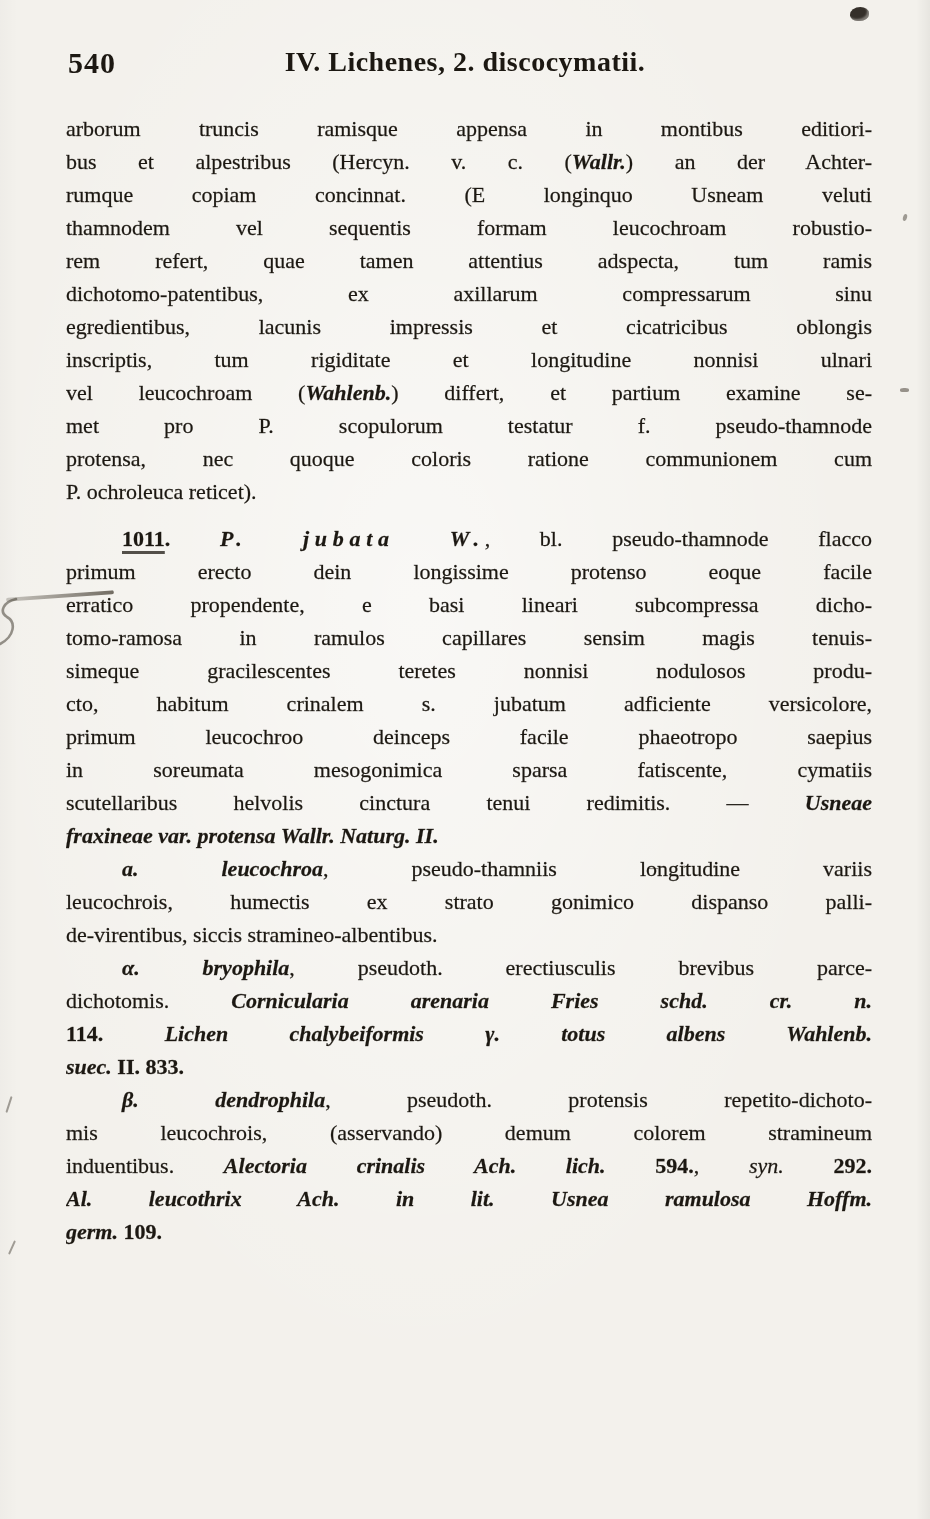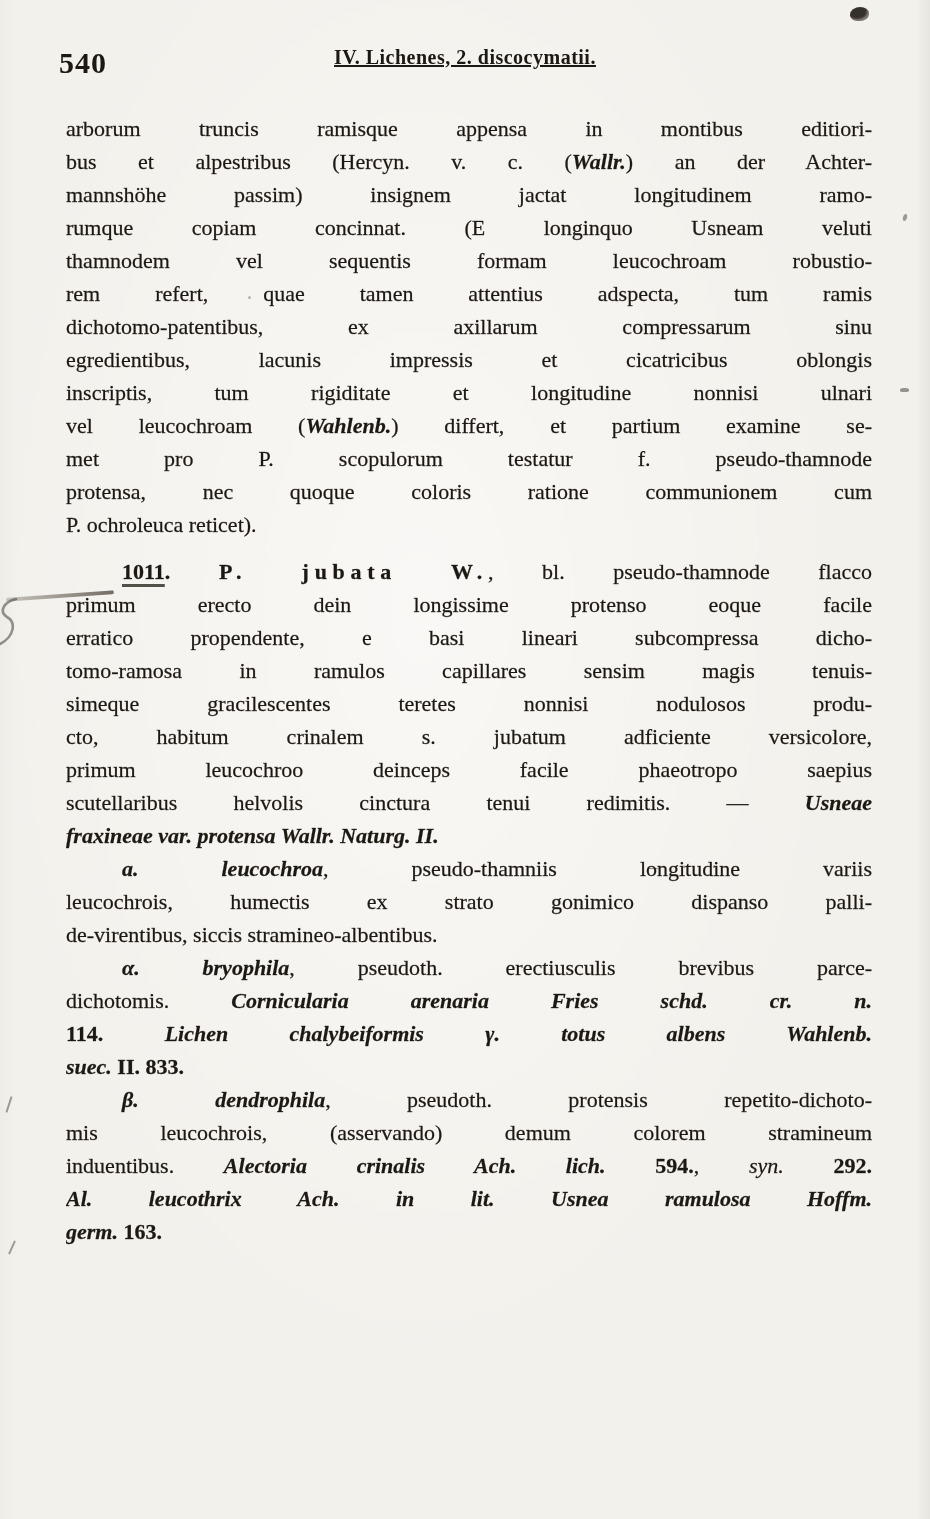--- a/index.html
+++ b/index.html
@@ -14,46 +14,46 @@
     color:#1c1812;
     overflow:hidden;
   }
   .page::after{
     content:"";position:absolute;top:0;right:0;width:14px;height:100%;
     background:linear-gradient(270deg, rgba(0,0,0,0.05), rgba(0,0,0,0));
     pointer-events:none;
   }
   .header{position:absolute;top:46px;left:0;width:100%;height:40px;}
   .page-number{
-    position:absolute;left:59px;top:0;
+    position:absolute;left:68px;top:0;
     font-size:30px;font-weight:700;letter-spacing:1px;
   }
   .header-title{
     position:absolute;left:50%;transform:translateX(-50%);top:0;
-    font-size:20px;font-weight:700;letter-spacing:0.5px;white-space:nowrap;text-decoration:underline;
+    font-size:28px;font-weight:700;letter-spacing:0.5px;white-space:nowrap;
   }
   .text-column{
     position:absolute;left:66px;top:112px;width:806px;
     font-size:22px;line-height:33px;
     -webkit-text-stroke:0.3px rgba(28,24,18,0.75);
   }
   .para{margin:0;}
   .para.space-before{margin-top:14px;}
   .line{
     width:806px;height:33px;overflow:hidden;
     text-align:justify;text-align-last:justify;text-justify:inter-word;
     white-space:normal;
   }
   .line.line-last{text-align-last:left;}
   .line.indent{text-indent:56px;}
   .s-n{}
   .s-i{font-style:italic;}
   .s-b{font-weight:700;}
   .s-bi{font-weight:700;font-style:italic;}
-  .s-bisp{font-weight:700;letter-spacing:0.26em;margin-top:16px;}
+  .s-bisp{font-weight:700;font-style:italic;letter-spacing:0.26em;margin-top:16px;}
   .s-bu{font-weight:700;text-decoration:underline;text-decoration-thickness:3px;text-underline-offset:5px;}
 
   
   .ink-spot{
     position:absolute;left:850px;top:7px;width:19px;height:14px;
     background:#35302a;border-radius:60% 50% 55% 45%;
     box-shadow:inset -2px -2px 2px rgba(243,241,236,0.4);
   }
   .speck{position:absolute;background:#4a443a;border-radius:50%;}
   .speck.s1{left:903px;top:214px;width:4px;height:7px;opacity:.5;transform:rotate(15deg);}
@@ -95,56 +95,56 @@
     </svg>
   </div>
   <div class="tick t1"></div>
   <div class="tick t2"></div>
   <div class="pencil-dots">– · ·</div>
 
   <div class="text-column" id="text-column">
       <div class="para">
         <div class="line"><span class="s-n">arborum truncis ramisque appensa in montibus editiori-</span></div>
         <div class="line"><span class="s-n">bus et alpestribus (Hercyn. v. c. (</span><span class="s-bi">Wallr.</span><span class="s-n">) an der Achter-</span></div>
-        <div class="line"><span class="s-n">mannshöhe passim) insignem jactat longitudinem ramo-</span></div>
         <div class="line"><span class="s-n">rumque copiam concinnat. (E longinquo Usneam veluti</span></div>
         <div class="line"><span class="s-n">thamnodem vel sequentis formam leucochroam robustio-</span></div>
         <div class="line"><span class="s-n">rem refert, quae tamen attentius adspecta, tum ramis</span></div>
         <div class="line"><span class="s-n">dichotomo-patentibus, ex axillarum compressarum sinu</span></div>
         <div class="line"><span class="s-n">egredientibus, lacunis impressis et cicatricibus oblongis</span></div>
         <div class="line"><span class="s-n">inscriptis, tum rigiditate et longitudine nonnisi ulnari</span></div>
         <div class="line"><span class="s-n">vel leucochroam (</span><span class="s-bi">Wahlenb.</span><span class="s-n">) differt, et partium examine se-</span></div>
         <div class="line"><span class="s-n">met pro P. scopulorum testatur f. pseudo-thamnode</span></div>
         <div class="line"><span class="s-n">protensa, nec quoque coloris ratione communionem cum</span></div>
         <div class="line line-last"><span class="s-n">P. ochroleuca reticet).</span></div>
       </div>
       <div class="para space-before">
         <div class="line indent"><span class="s-bu">1011</span><span class="s-b">. </span><span class="s-bisp">P. jubata W.</span><span class="s-n">, bl. pseudo-thamnode flacco</span></div>
         <div class="line"><span class="s-n">primum erecto dein longissime protenso eoque facile</span></div>
         <div class="line"><span class="s-n">erratico propendente, e basi lineari subcompressa dicho-</span></div>
         <div class="line"><span class="s-n">tomo-ramosa in ramulos capillares sensim magis tenuis-</span></div>
         <div class="line"><span class="s-n">simeque gracilescentes teretes nonnisi nodulosos produ-</span></div>
         <div class="line"><span class="s-n">cto, habitum crinalem s. jubatum adficiente versicolore,</span></div>
         <div class="line"><span class="s-n">primum leucochroo deinceps facile phaeotropo saepius</span></div>
+        <div class="line"><span class="s-n">in soreumata mesogonimica sparsa fatiscente, cymatiis</span></div>
         <div class="line"><span class="s-n">scutellaribus helvolis cinctura tenui redimitis. — </span><span class="s-bi">Usneae</span></div>
         <div class="line line-last"><span class="s-bi">fraxineae var. protensa Wallr. Naturg. II.</span></div>
       </div>
       <div class="para">
         <div class="line indent"><span class="s-bi">a. leucochroa</span><span class="s-n">, pseudo-thamniis longitudine variis</span></div>
         <div class="line"><span class="s-n">leucochrois, humectis ex strato gonimico dispanso palli-</span></div>
         <div class="line line-last"><span class="s-n">de-virentibus, siccis stramineo-albentibus.</span></div>
       </div>
       <div class="para">
         <div class="line indent"><span class="s-bi">α. bryophila</span><span class="s-n">, pseudoth. erectiusculis brevibus parce-</span></div>
         <div class="line"><span class="s-n">dichotomis. </span><span class="s-bi">Cornicularia arenaria Fries schd. cr. n.</span></div>
         <div class="line"><span class="s-b">114. </span><span class="s-bi">Lichen chalybeiformis γ. totus albens Wahlenb.</span></div>
         <div class="line line-last"><span class="s-bi">suec. </span><span class="s-b">II. 833.</span></div>
       </div>
       <div class="para">
         <div class="line indent"><span class="s-bi">β. dendrophila</span><span class="s-n">, pseudoth. protensis repetito-dichoto-</span></div>
         <div class="line"><span class="s-n">mis leucochrois, (asservando) demum colorem stramineum</span></div>
         <div class="line"><span class="s-n">induentibus. </span><span class="s-bi">Alectoria crinalis Ach. lich. </span><span class="s-b">594.</span><span class="s-n">, </span><span class="s-i">syn.</span><span class="s-b"> 292.</span></div>
         <div class="line"><span class="s-bi">Al. leucothrix Ach. in lit. Usnea ramulosa Hoffm.</span></div>
-        <div class="line line-last"><span class="s-bi">germ. </span><span class="s-b">163.</span></div>
+        <div class="line line-last"><span class="s-bi">germ. </span><span class="s-b">109.</span></div>
       </div>
     </div>
 
 </div>
 
 </body></html>

